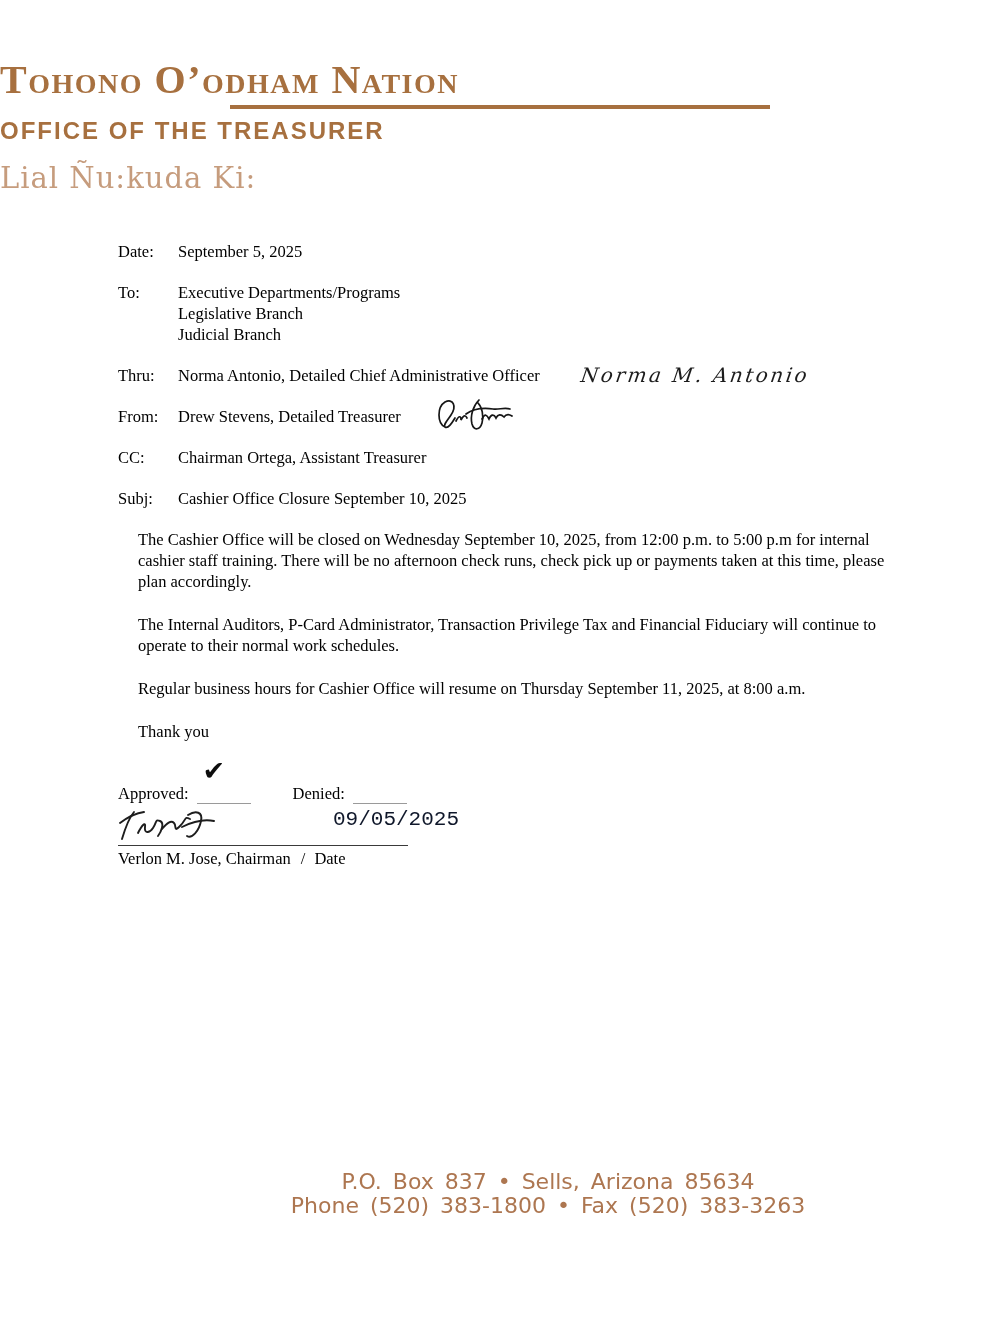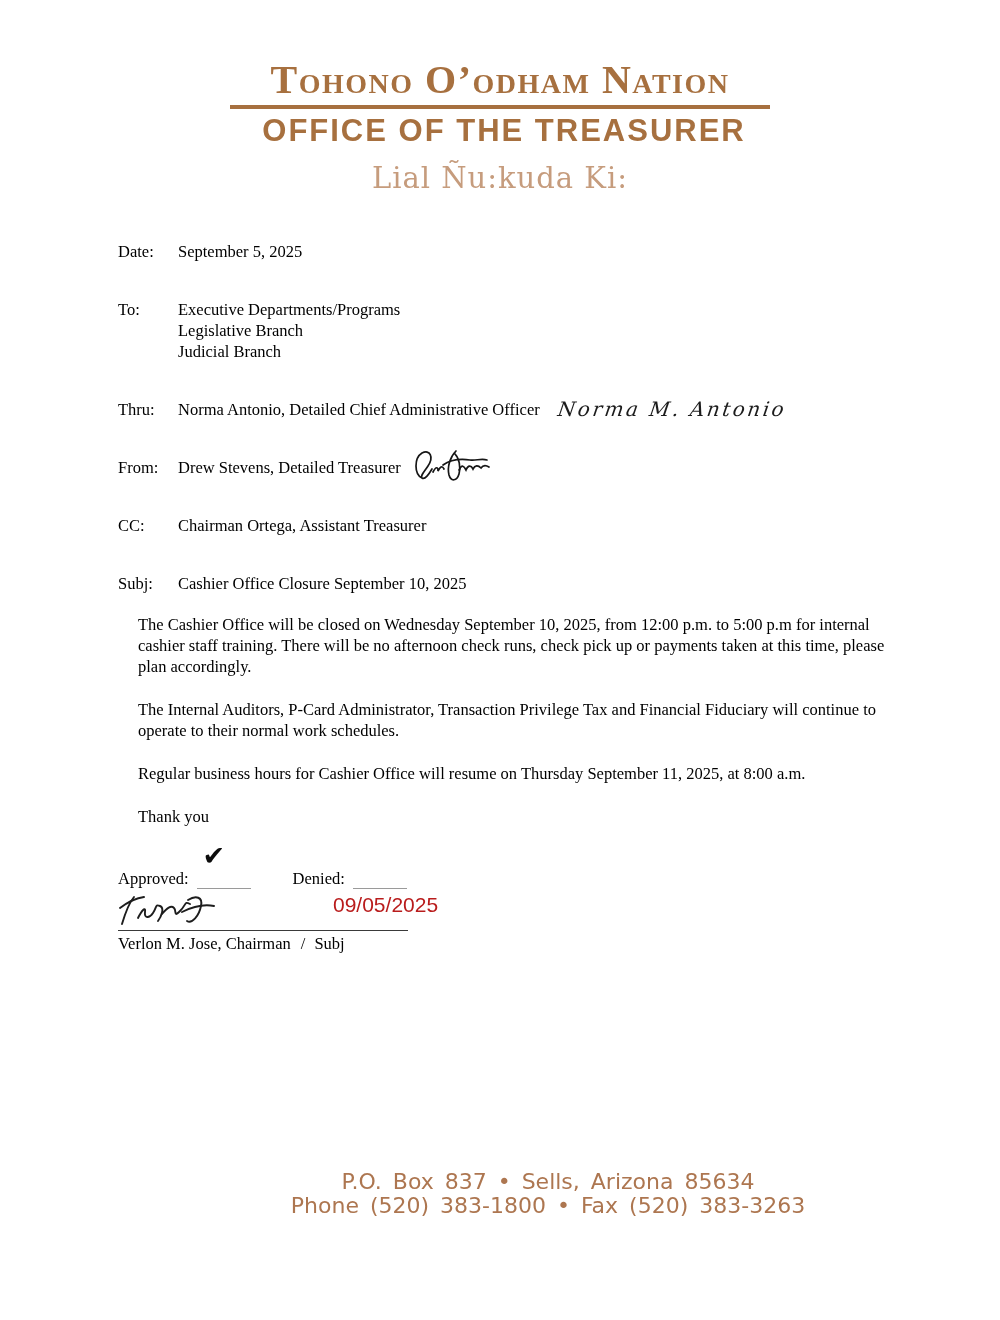--- a/index.html
+++ b/index.html
@@ -8,66 +8,65 @@
     position: relative;
     width: 1000px;
     height: 1320px;
     background: #ffffff;
     font-family: "Liberation Serif", serif;
     color: #000000;
     overflow: hidden;
   }
 
   
-  .letterhead { padding-top: 60px; text-align: center; }
+  .letterhead { padding-top: 60px; text-align: left; }
   .org-name {
     font-family: "Liberation Serif", serif;
     font-variant: small-caps;
     font-weight: bold;
     font-size: 40px;
     line-height: 40px;
     letter-spacing: 1.5px;
     color: #A7703F;
   }
   .head-rule {
     width: 540px;
     height: 4px;
     background: #A7703F;
     margin: 5px auto 5px auto;
   }
   .office-name {
     font-family: "Liberation Sans", sans-serif;
     font-weight: bold;
-    font-size: 31px;
+    font-size: 24px;
     line-height: 33px;
     letter-spacing: 2px;
     color: #A7703F;
-    margin-left: 8px;
   }
   .tagline {
     margin-top: 14px;
     font-family: "DejaVu Serif", serif;
     font-size: 29px;
     line-height: 34px;
     letter-spacing: 1px;
     color: #C69C7D;
   }
 
   
   .memo {
     margin: 46px 0 0 118px;
     width: 768px;
     font-size: 16.5px;
     line-height: 21px;
   }
-  .row { display: flex; align-items: flex-start; margin-top: 37px; }
+  .row { display: flex; align-items: flex-start; margin-top: 20px; }
   .row:first-child { margin-top: 0; }
   .row .label { flex: 0 0 60px; }
   .row .value { flex: 1 1 auto; }
-  .sig-inline { display: flex; align-items: center; }
+  .sig-inline { display: flex; align-items: center; gap: 23px; }
 
   .norma-sig {
     font-family: "DejaVu Serif", serif;
     font-style: italic;
     font-size: 20px;
     letter-spacing: 2.5px;
     color: #1c1c1c;
     margin-left: 18px;
     transform: skewX(-8deg);
     white-space: nowrap;
@@ -98,23 +97,23 @@
     color: #0d0d0d;
     font-family: "DejaVu Sans", sans-serif;
   }
   .denied-label { margin-left: 42px; }
   .sig-area { position: relative; height: 40px; margin-top: 1px; }
   .verlon-sig { position: absolute; left: 0; top: 0; }
   .date-stamp {
     position: absolute;
     left: 215px;
     top: 4px;
-    font-family: Liberation Sans, sans-serif;
+    font-family: Liberation Mono, monospace;
     font-size: 21px;
-    color: #b91c1c;
+    color: #0f172a;
   }
   .sig-rule { width: 290px; border-top: 1.6px solid #3a3a3a; }
   .sig-caption { margin-top: 2px; font-size: 16.5px; }
   .sig-caption .sep { margin: 0 9px 0 10px; }
 
   
   .page-footer {
     position: absolute;
     top: 1170px;
     left: 0;
@@ -214,21 +213,21 @@
             <path d="M44,24 C49,18 53,15 56,18 C59,21 55,28 62,21 C69,14 66,11 72,14"></path>
             <path d="M70,10 C78,5 85,7 83,16 C81,26 74,34 69,31"></path>
             <path d="M64,22 C74,17 86,14 96,16"></path>
           </g>
         </svg>
         <span class="date-stamp">09/05/2025</span>
       </div>
 
       <div class="sig-rule"></div>
       <div class="sig-caption">
-        <span>Verlon M. Jose, Chairman</span><span class="sep">/</span><span>Subj</span>
+        <span>Verlon M. Jose, Chairman</span><span class="sep">/</span><span>Date</span>
       </div>
     </section>
   </main>
 
   <footer class="page-footer">
     <div>P.O. Box 837  •  Sells, Arizona 85634</div>
     <div>Phone (520) 383-1800  •  Fax (520) 383-3263</div>
   </footer>
 
 </div>

